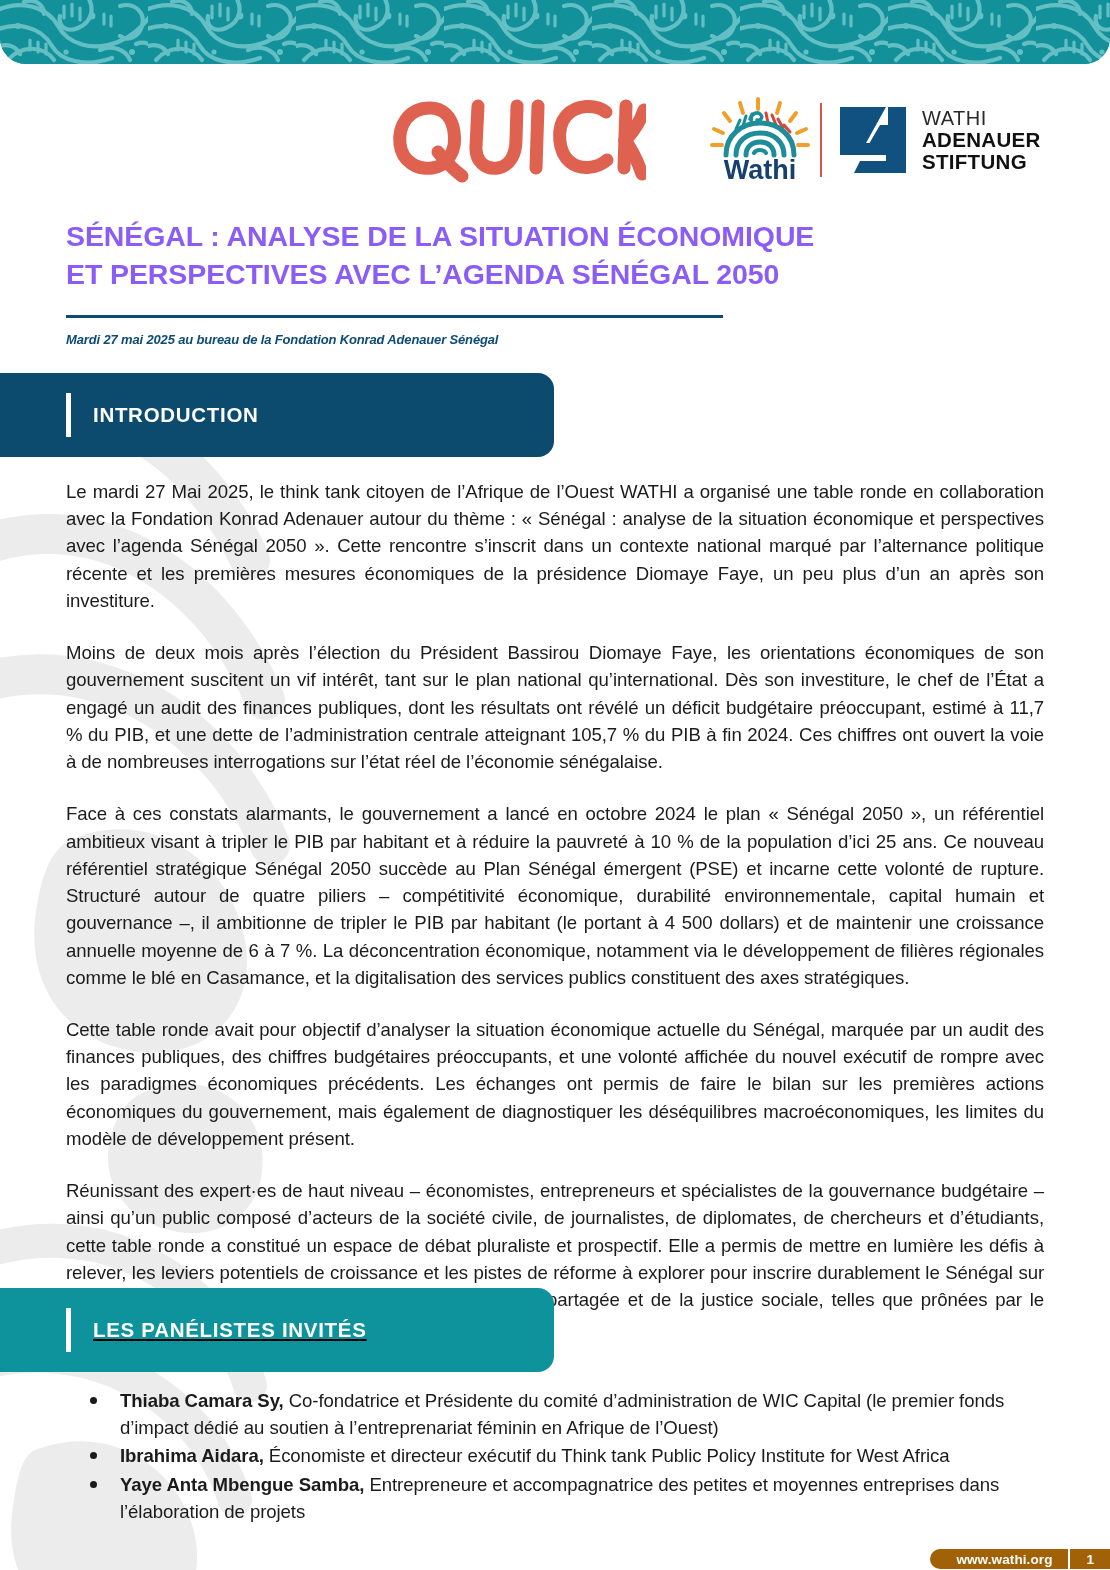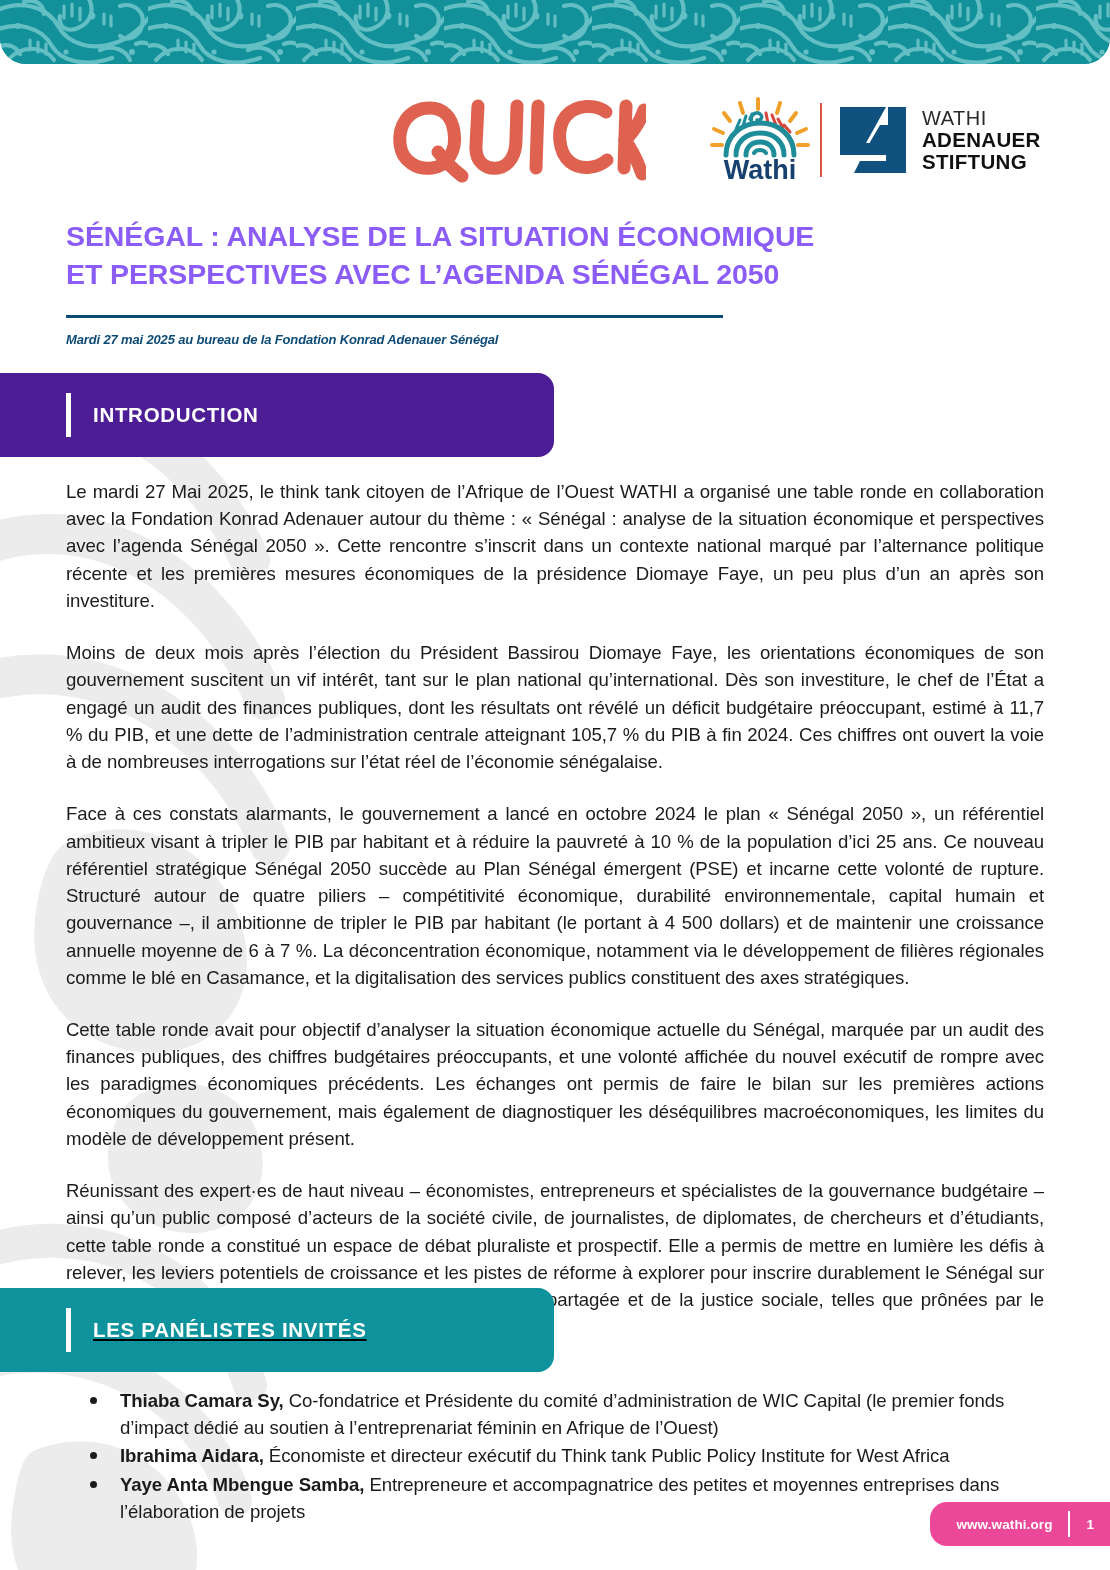--- a/index.html
+++ b/index.html
@@ -142,21 +142,21 @@
     position: absolute;
     left: 0;
     width: 554px;
     height: 84px;
     border-top-right-radius: 16px;
     border-bottom-right-radius: 16px;
     display: flex;
     align-items: center;
     z-index: 4;
   }
-  .banner-blue { background: #4c1d95; }
+  .banner-blue { background: #0c4a6e; }
   .banner-teal { background: #0E939C; text-decoration: underline; }
   .banner-tick {
     width: 5px;
     height: 44px;
     background: #ffffff;
     margin-left: 66px;
     flex: 0 0 auto;
   }
   .banner-label {
     margin-left: 22px;
@@ -211,23 +211,23 @@
     height: 7px;
     background: #1b1b1b;
     border-radius: 50%;
   }
   .panel-item b { font-weight: 700; }
 
   
   .footer-badge {
     position: absolute;
     right: 0;
-    top: 1502px;
-    height: 44px;
-    background: #ec4899;
+    top: 1549px;
+    height: 20px;
+    background: #a16207;
     border-top-left-radius: 17px;
     border-bottom-left-radius: 17px;
     display: flex;
     align-items: center;
     z-index: 5;
   }
   .footer-url {
     color: #ffffff;
     font-size: 13.5px;
     font-weight: 700;

